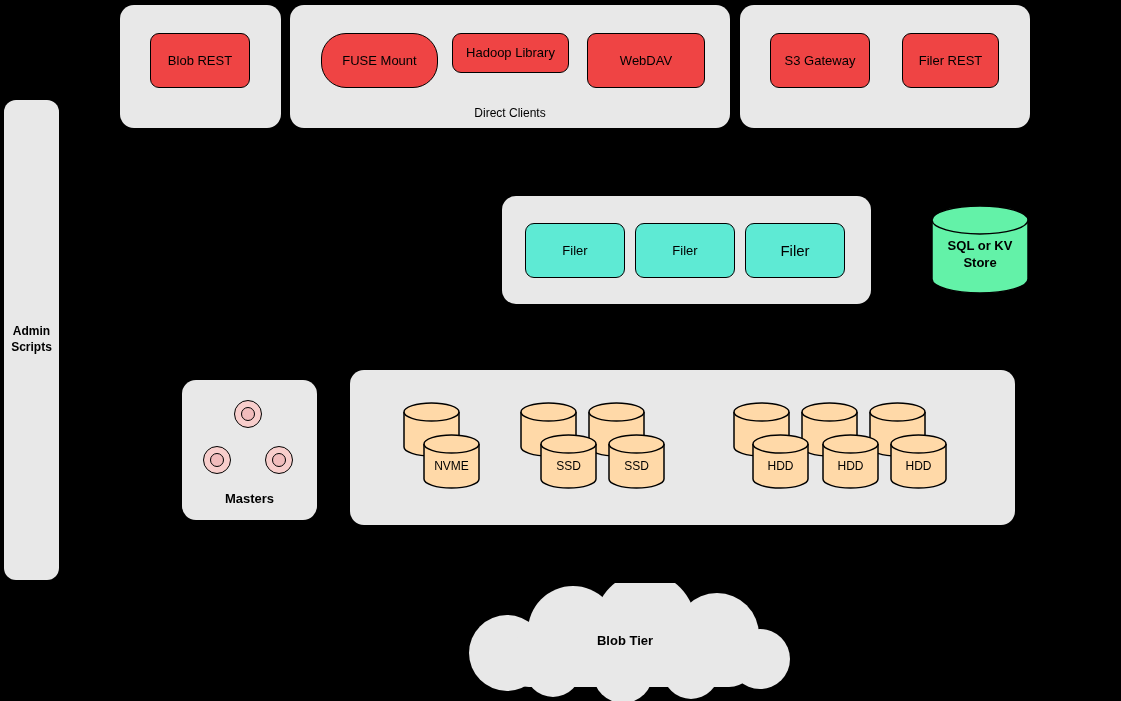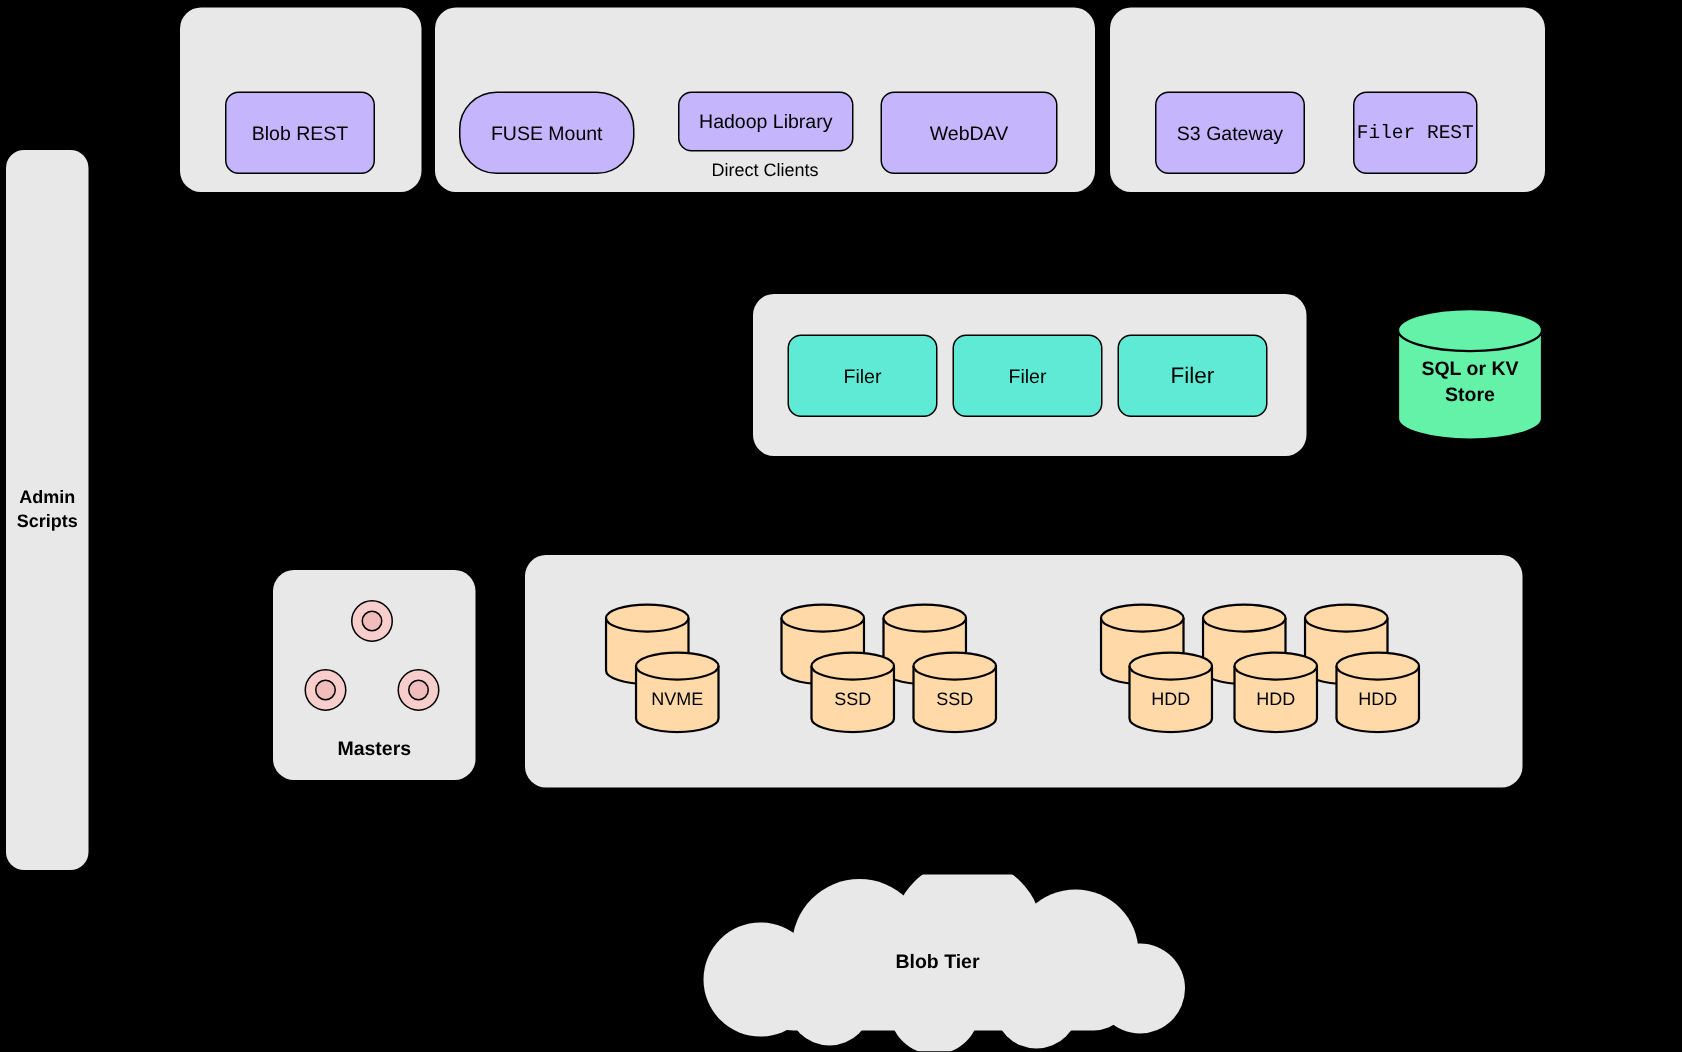--- a/index.html
+++ b/index.html
@@ -20,21 +20,21 @@
     position: absolute;
     border: 1.5px solid #000;
     border-radius: 9px;
     display: flex;
     align-items: center;
     justify-content: center;
     font-size: 13px;
     text-align: center;
     line-height: 1.2;
   }
-  .orange { background: #c4b5fd; margin-top: 28px; }
+  .orange { background: #ef4444; }
   .green  { background: #5eead4; }
   .f3 { font-size: 15px; }
   .caption {
     position: absolute;
     left: 0; right: 0;
     text-align: center;
     font-size: 12px;
   }
   .bold { font-weight: bold; }
   .admin-panel {
@@ -99,29 +99,29 @@
 
   <div class="panel admin-panel" style="left:4px; top:100px; width:55px; height:480px;">
     <span>Admin Scripts</span>
   </div>
 
   <div class="panel" style="left:120px; top:5px; width:161px; height:123px;">
     <div class="node orange" style="left:30px; top:28px; width:100px; height:55px;">Blob REST</div>
   </div>
 
   <div class="panel" style="left:290px; top:5px; width:440px; height:123px;">
-    <div class="node orange" style="left:16px; top:28px; width:117px; height:55px;border-radius:25px;">FUSE Mount</div>
+    <div class="node orange" style="left:31px; top:28px; width:117px; height:55px;border-radius:25px;">FUSE Mount</div>
     <div class="node orange" style="left:162px; top:28px; width:117px; height:40px;">Hadoop Library</div>
     <div class="node orange" style="left:297px; top:28px; width:118px; height:55px;">WebDAV</div>
     <span class="caption" style="bottom:8px;">Direct Clients</span>
   </div>
 
   <div class="panel" style="left:740px; top:5px; width:290px; height:123px;">
     <div class="node orange" style="left:30px; top:28px; width:100px; height:55px;">S3 Gateway</div>
-    <div class="node orange" style="left:162px; top:28px; width:83px; height:55px;font-family:Liberation Mono, monospace;">Filer REST</div>
+    <div class="node orange" style="left:162px; top:28px; width:97px; height:55px;">Filer REST</div>
   </div>
 
   <div class="panel" style="left:502px; top:196px; width:369px; height:108px;">
     <div class="node green" style="left:23px; top:27px; width:100px; height:55px;">Filer</div>
     <div class="node green" style="left:133px; top:27px; width:100px; height:55px;">Filer</div>
     <div class="node green f3" style="left:243px; top:27px; width:100px; height:55px;">Filer</div>
   </div>
 
   <div class="sql-cyl" style="left:931px; top:205px;">
     <svg width="98" height="90" viewBox="0 0 98 90">

